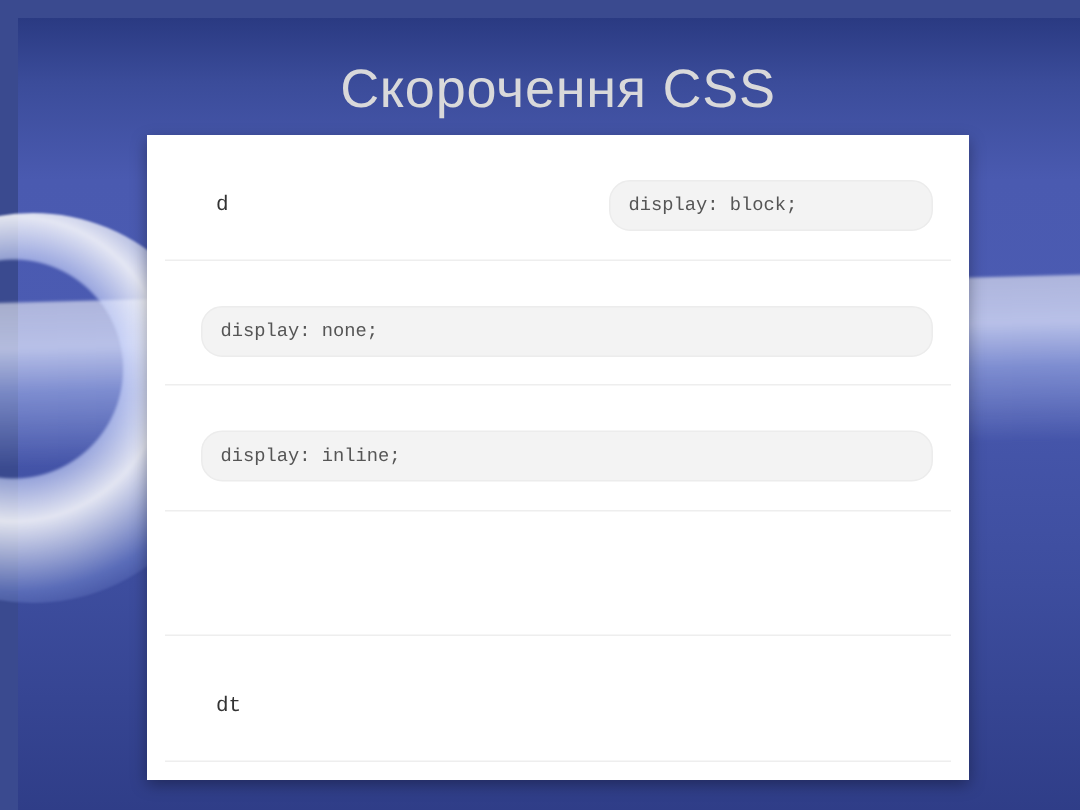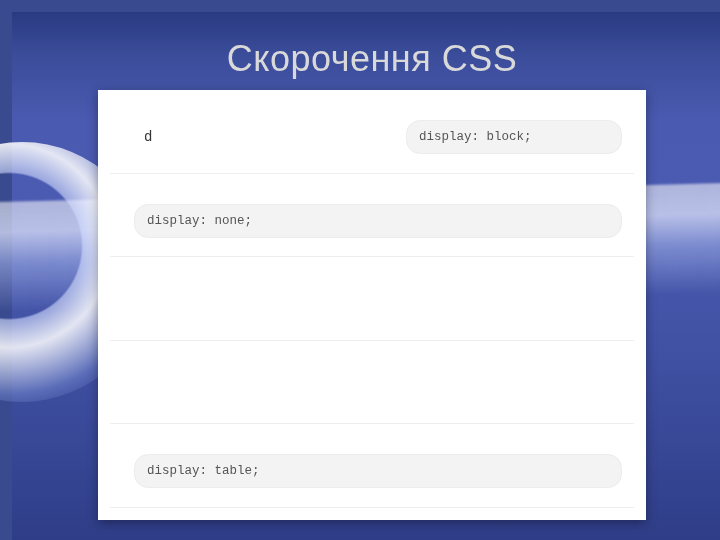--- a/index.html
+++ b/index.html
@@ -118,24 +118,25 @@
     <div class="expand-wrap">
       <div class="expand">display: block;</div>
     </div>
   </div>
   <div class="row">
     <div class="expand-wrap">
       <div class="expand">display: none;</div>
     </div>
   </div>
   <div class="row">
+    <div class="expand-wrap">
+      <div class="expand">display: inline;</div>
+    </div>
   </div>
   <div class="row">
   </div>
   <div class="row">
-    <div class="expand-wrap">
-      <div class="expand">display: table;</div>
-    </div>
+    <div class="abbr">dt</div>
   </div>
   <div class="row">
     <div class="abbr">dtc</div>
   </div>
 </div>
 
 </body></html>

